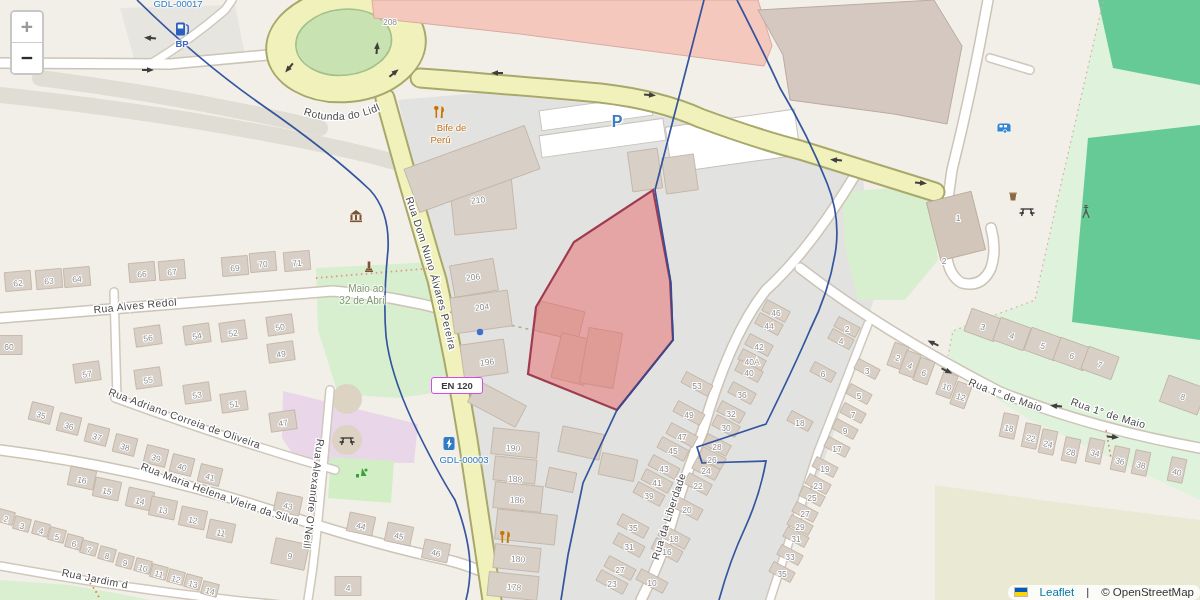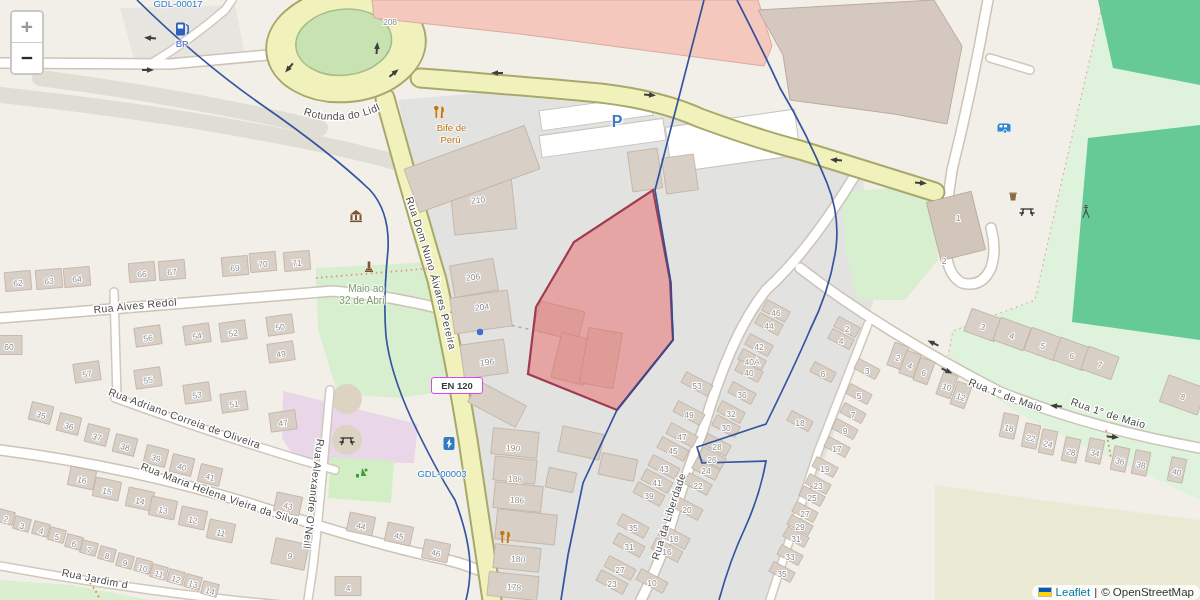--- a/index.html
+++ b/index.html
@@ -19,38 +19,38 @@
   .blueline{fill:none;stroke:#2a4d9b;stroke-width:1.7;opacity:.95;}
   .hn{font-size:8.5px;fill:#8e8e8e;text-anchor:middle;paint-order:stroke;stroke:#fff;stroke-width:2px;
       font-family:"Liberation Sans",sans-serif;}
   .slabel{font-size:10.5px;fill:#4a4a4a;letter-spacing:.4px;paint-order:stroke;stroke:#fff;stroke-width:2.6px;
       font-family:"Liberation Sans",sans-serif;}
   
   .lbl{position:absolute;transform:translate(-50%,-50%);white-space:nowrap;
        text-shadow:0 0 2px #fff,0 0 2px #fff,0 0 3px #fff,1px 1px 2px #fff,-1px -1px 2px #fff;
        font-family:"Liberation Sans",sans-serif;pointer-events:none;}
   .lbl-ref{color:#2f7cc4;font-size:9.5px;}
-  .lbl-blue{color:#3c64c0;font-size:9.5px;font-weight:normal;}
+  .lbl-blue{color:#3c64c0;font-size:9.5px;font-weight:bold;}
   .lbl-amber{color:#bf7012;font-size:9.5px;padding-left:21px;}
   .lbl-green{color:#7f9871;font-size:10px;}
   .lbl-parking{color:#3d7cc0;font-size:16px;font-weight:bold;}
   
   .refbadge{position:absolute;left:431px;top:377px;width:50px;height:15px;background:#fff;
       border:1px solid #d946ef;border-radius:3px;font-size:9.5px;font-weight:bold;color:#3a3a3a;
       display:flex;align-items:center;justify-content:center;font-family:"Liberation Sans",sans-serif;}
   
   .zoomctl{position:absolute;left:10px;top:10px;width:30px;border:2px solid rgba(0,0,0,.22);
       border-radius:5px;background:#fff;overflow:hidden;z-index:20;}
   .zoombtn{width:30px;height:30px;display:flex;align-items:center;justify-content:center;
       font:bold 21px/30px "Liberation Sans",sans-serif;cursor:pointer;background:#fff;}
   .zoombtn:first-child{border-bottom:1px solid #ccc;color:#9a9a9a;}
   .zoombtn:last-child{color:#2b2b2b;}
   
   .attrib{position:absolute;right:0;bottom:0;background:rgba(255,255,255,.8);padding:1px 6px 2px 6px;
-      font:11.5px "Liberation Sans",sans-serif;color:#333;z-index:20;display:flex;align-items:center;gap:4px;border-radius:7px;}
+      font:11.5px "Liberation Sans",sans-serif;color:#333;z-index:20;display:flex;align-items:center;gap:12px;border-radius:7px;}
   .attrib a{color:#0078a8;text-decoration:none;}
   .uaflag{display:inline-block;width:12px;height:8px;background:linear-gradient(#005bbb 50%,#ffd500 50%);
       border:.5px solid #bbb;}
 </style>
 </head>
 <body>
 
 <div id="map">
 
 <svg width="1200" height="600" viewBox="0 0 1200 600">
@@ -522,25 +522,25 @@
     <text class="slabel"><textPath href="#p-liberdade" startOffset="20%">Rua da Liberdade</textPath></text>
     <text class="slabel"><textPath href="#p-maio-a" startOffset="4%">Rua 1° de Maio</textPath></text>
     <text class="slabel"><textPath href="#p-maio-b" startOffset="4%">Rua 1° de Maio</textPath></text>
   </g>
 </svg>
 
 <div id="poi-labels">
       <span class="lbl lbl-ref" style="left: 178px; top: 3px;">GDL-00017</span>
       <span class="lbl lbl-blue" style="left: 182px; top: 43px;">BP</span>
       <span class="lbl lbl-amber" style="left: 441px; top: 127px;">Bife de</span>
-      <span class="lbl lbl-amber" style="left: 440px; top: 139px;">Perú</span>
+      <span class="lbl lbl-amber" style="left: 430px; top: 139px;">Perú</span>
       <span class="lbl lbl-parking" style="left: 617px; top: 122px;">P</span>
       <span class="lbl lbl-green" style="left: 366px; top: 288px;">Maio ao</span>
       <span class="lbl lbl-green" style="left: 363px; top: 300px;">32 de Abril</span>
-      <span class="lbl lbl-ref" style="left: 442px; top: 459px; margin-top: 14px;">GDL-00003</span>
+      <span class="lbl lbl-ref" style="left: 464px; top: 459px;">GDL-00003</span>
     </div>
 
 <div class="refbadge">EN 120</div>
 
 <div class="zoomctl">
   <div class="zoombtn">+</div>
   <div class="zoombtn">−</div>
 </div>
 
 <div class="attrib">

